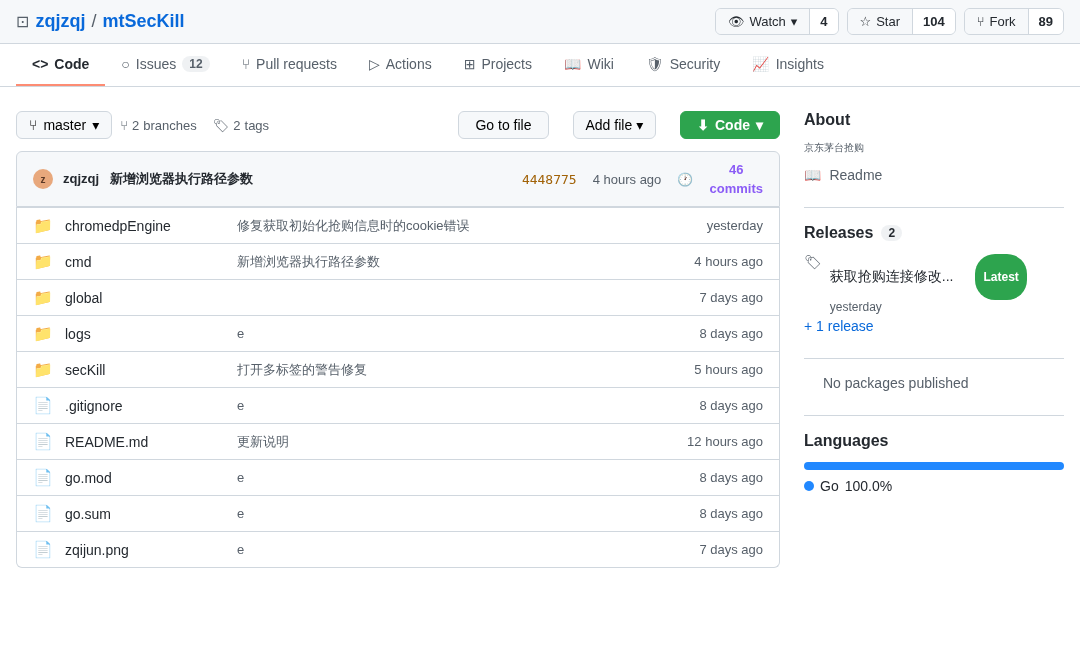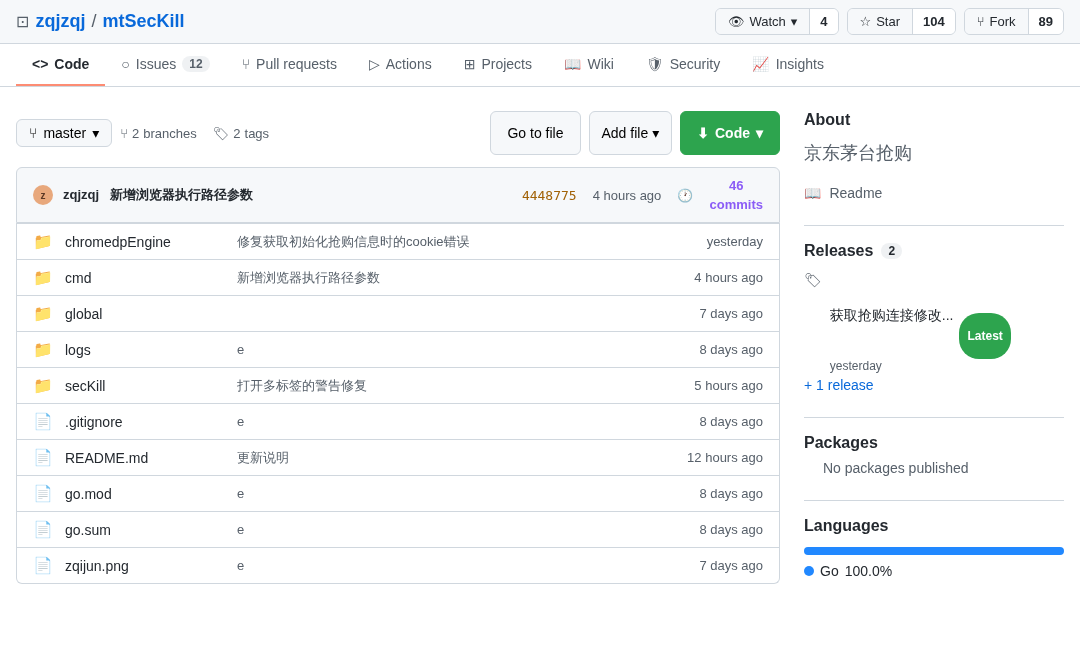--- a/index.html
+++ b/index.html
@@ -26,23 +26,23 @@
     
     .main { display: flex; padding: 24px 16px; gap: 24px; max-width: 1280px; }
     .content { flex: 1; min-width: 0; }
     .sidebar { width: 260px; flex-shrink: 0; }
 
     
     .toolbar { display: flex; align-items: center; gap: 8px; margin-bottom: 12px; }
     .branch-btn { display: flex; align-items: center; gap: 6px; padding: 5px 12px; border: 1px solid #d0d7de; border-radius: 6px; background: #f6f8fa; font-size: 14px; cursor: pointer; }
     .meta-links { display: flex; align-items: center; gap: 16px; font-size: 13px; color: #57606a; }
     .meta-links a { color: #57606a; text-decoration: none; display: flex; align-items: center; gap: 4px; }
-    .toolbar-right { margin-left: auto; display: flex; gap: 8px; }
+    .toolbar-right { margin-left: auto; display: flex; gap: 24px; }
     .go-file-btn { padding: 5px 16px; border: 1px solid #d0d7de; border-radius: 6px; background: #f6f8fa; font-size: 14px; cursor: pointer; }
-    .add-file-btn { display: flex; align-items: center; gap: 4px; padding: 13px 12px; border: 1px solid #d0d7de; border-radius: 6px; background: #f6f8fa; font-size: 14px; cursor: pointer; }
+    .add-file-btn { display: flex; align-items: center; gap: 4px; padding: 5px 12px; border: 1px solid #d0d7de; border-radius: 6px; background: #f6f8fa; font-size: 14px; cursor: pointer; }
     .code-btn { display: flex; align-items: center; gap: 6px; padding: 5px 16px; border: 1px solid #2da44e; border-radius: 6px; background: #2da44e; color: #fff; font-size: 14px; font-weight: 600; cursor: pointer; }
 
     
     .commit-bar { display: flex; align-items: center; padding: 10px 16px; background: #f6f8fa; border: 1px solid #d0d7de; border-radius: 6px 6px 0 0; gap: 10px; }
     .commit-avatar { width: 20px; height: 20px; border-radius: 50%; background: #e8a87c; display: flex; align-items: center; justify-content: center; font-size: 10px; color: #5a3825; font-weight: bold; flex-shrink: 0; }
     .commit-info { flex: 1; font-size: 13px; }
     .commit-user { font-weight: 600; color: #24292f; }
     .commit-message { color: #24292f; font-weight: 600; font-size: 13px; }
     .commit-meta { margin-left: auto; display: flex; align-items: center; gap: 16px; font-size: 13px; color: #57606a; }
     .commit-hash { font-family: monospace; color: #a16207; }
@@ -54,30 +54,30 @@
     .file-icon { font-size: 16px; color: #57606a; flex-shrink: 0; width: 20px; text-align: center; }
     .file-icon.folder { color: #54aeff; }
     .file-name { width: 160px; flex-shrink: 0; }
     .file-name a { color: #24292f; text-decoration: none; font-weight: 500; }
     .file-message { flex: 1; color: #57606a; font-size: 13px; overflow: hidden; text-overflow: ellipsis; white-space: nowrap; }
     .file-time { color: #57606a; font-size: 13px; white-space: nowrap; margin-left: auto; }
 
     
     .sidebar-section { margin-bottom: 24px; }
     .sidebar-title { font-size: 16px; font-weight: 600; margin-bottom: 12px; }
-    .sidebar-desc { font-size: 18px; color: #57606a; margin-bottom: 20px; }
+    .sidebar-desc { font-size: 10px; color: #57606a; margin-bottom: 12px; }
     .sidebar-link { display: flex; align-items: center; gap: 8px; color: #57606a; text-decoration: none; font-size: 14px; margin-bottom: 8px; }
     .releases-title { display: flex; align-items: center; gap: 8px; font-size: 16px; font-weight: 600; margin-bottom: 12px; }
     .releases-badge { background: #afb8c133; border-radius: 20px; padding: 1px 7px; font-size: 12px; font-weight: 600; }
     .release-item { display: flex; align-items: flex-start; gap: 8px; margin-bottom: 4px; }
     .tag-icon { color: #57606a; font-size: 14px; }
     .release-info { flex: 1; }
-    .release-name { color: #24292f; font-size: 14px; display: flex; align-items: center; gap: 6px; }
+    .release-name { color: #24292f; font-size: 14px; display: flex; align-items: center; gap: 22px; }
     .release-name a { color: #24292f; text-decoration: none; max-width: 140px; overflow: hidden; text-overflow: ellipsis; white-space: nowrap; display: inline-block; }
-    .latest-badge { background: #2da44e; color: #fff; border-radius: 20px; padding: 16px 8px; font-size: 12px; font-weight: 600; margin-top: 41px; }
+    .latest-badge { background: #2da44e; color: #fff; border-radius: 20px; padding: 16px 8px; font-size: 12px; font-weight: 600; }
     .release-date { color: #57606a; font-size: 12px; }
     .more-releases { color: #0969da; font-size: 14px; text-decoration: none; }
     .packages-title { font-size: 16px; font-weight: 600; margin-bottom: 8px; }
     .packages-desc { color: #57606a; font-size: 14px; margin-left: 19px; }
     .languages-title { font-size: 16px; font-weight: 600; margin-bottom: 12px; }
     .lang-bar { height: 8px; border-radius: 4px; background: #2188ff; margin-bottom: 8px; }
     .lang-item { display: flex; align-items: center; gap: 6px; font-size: 14px; }
     .lang-dot { width: 10px; height: 10px; border-radius: 50%; background: #2188ff; flex-shrink: 0; }
     .divider { border: none; border-top: 1px solid #d0d7de; margin: 16px 0; }
   </style>
@@ -295,21 +295,20 @@
           </div>
           <div class="release-date">yesterday</div>
         </div>
       </div>
       <a class="more-releases">+ 1 release</a>
     </div>
 
     <hr class="divider">
 
     <div class="sidebar-section">
-      <div class="packages-title">Packages</div>
       <div class="packages-desc">No packages published</div>
     </div>
 
     <hr class="divider">
 
     <div class="sidebar-section">
       <div class="languages-title">Languages</div>
       <div class="lang-bar"></div>
       <div class="lang-item">
         <div class="lang-dot"></div>

